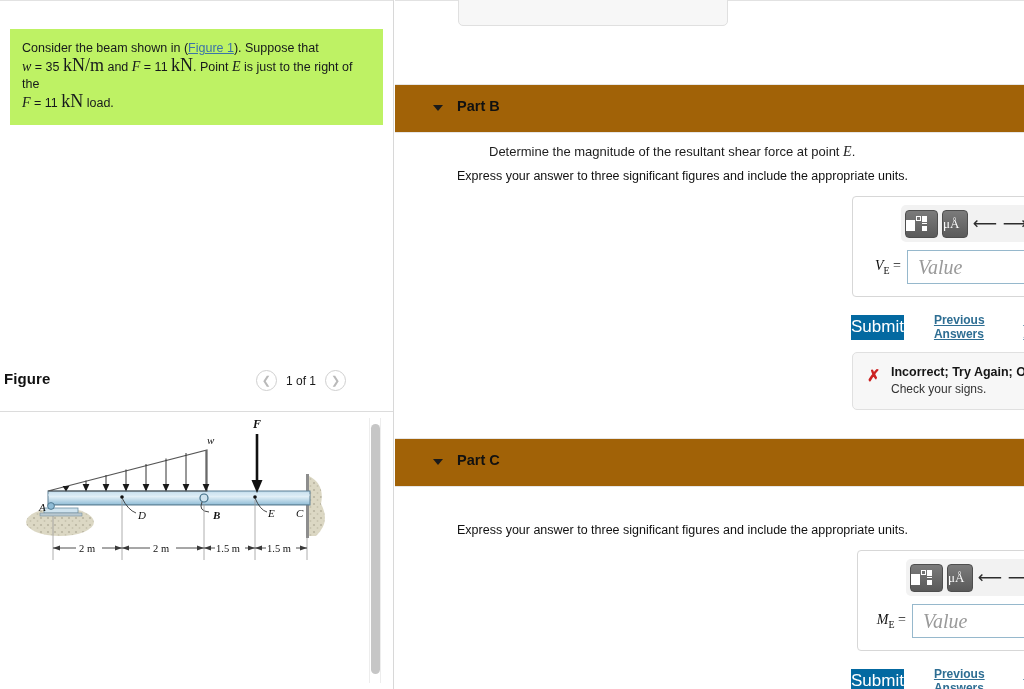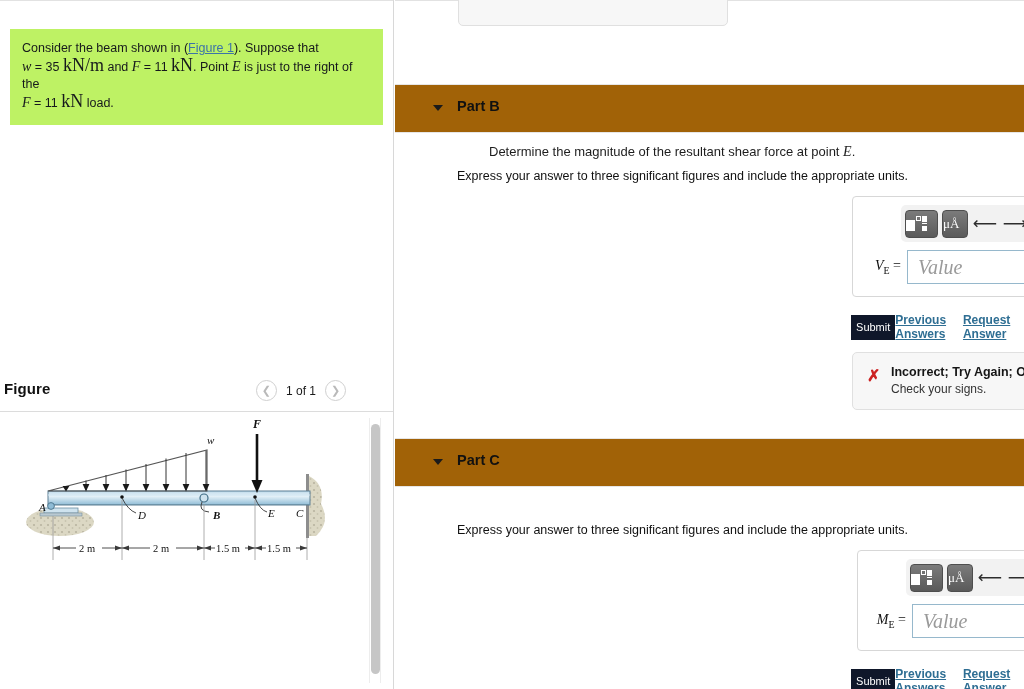--- a/index.html
+++ b/index.html
@@ -26,21 +26,21 @@
     position: absolute; left: 10px; top: 29px;
     width: 373px; padding: 11px 12px 13px 12px;
     background: #bef264;
     font-size: 12.5px; line-height: 17px; color: #16191c;
   }
   .question-box a { color: #3c73a8; text-decoration: underline; }
   .mathv { font-family: "Liberation Serif", serif; font-style: italic; font-size: 14px; }
   .mathu { font-family: "Liberation Serif", serif; font-style: normal; font-size: 18px; }
 
   .figure-head {
-    position: absolute; left: 0; top: 378px; width: 360px; height: 34px;
+    position: absolute; left: 0; top: 368px; width: 360px; height: 34px;
   }
   .figure-title {
     position:absolute; left: 4px; top: 2px;
     font-size: 15px; font-weight: bold; color: #111;
     letter-spacing: .1px;
   }
   .fig-nav { position:absolute; right: 14px; top: 2px; display:flex; align-items:center; gap: 9px; }
   .navbtn {
     width: 21px; height: 21px; border-radius: 50%;
     border: 1px solid #d0d0d0; background: #fff;
@@ -157,25 +157,25 @@
     height: 34px; border: 1px solid #96b8cc; background:#fff;
     font-family:"Liberation Serif", serif; font-style: italic;
     font-size: 20px; color: #9a9a9a;
     display:flex; align-items:center; padding-left: 10px;
   }
   .fld.value { width: 133px; }
 
   
   .submit-row { position:absolute; left: 456px; display:flex; align-items:center; }
   .btn-submit {
-    width: 68px; height: 25px; background: #0f172a; color: #fff;
-    font-size: 11px; display:flex; align-items:center; justify-content:center;
+    width: 68px; height: 25px; background: #0369a1; color: #fff;
+    font-size: 17px; display:flex; align-items:center; justify-content:center;
   }
   .lnk {
-    margin-left: 0; color: #2e6e93; font-size: 12px; font-weight: bold;
+    margin-left: 30px; color: #2e6e93; font-size: 12px; font-weight: bold;
     text-decoration: underline;
   }
 
   
   .feedback {
     position:absolute; width: 330px; height: 58px;
     background: #f7f7f7; border: 1px solid #e0e0e0; border-radius: 5px;
   }
   .fb-x { position:absolute; left: 14px; top: 13px; color: #cc2222; font-size: 16px; font-weight: bold; }
   .fb-t1 { position:absolute; left: 38px; top: 12px; font-size: 12.5px; font-weight: bold; color:#151515; }

